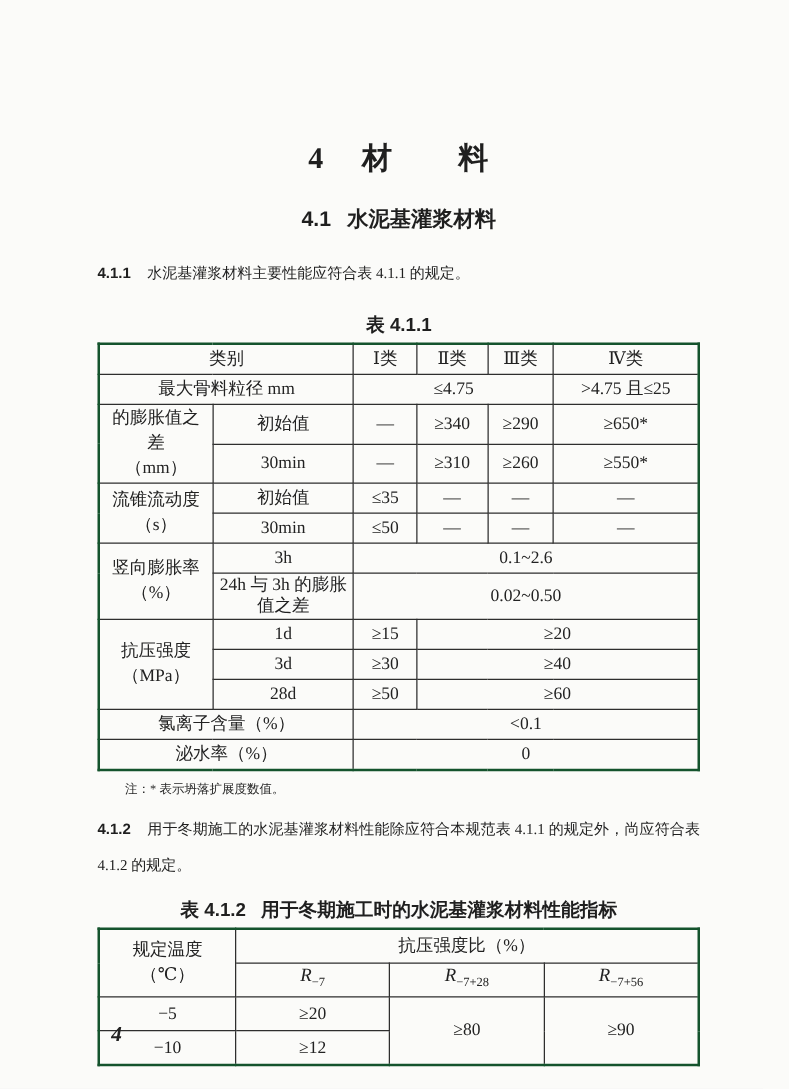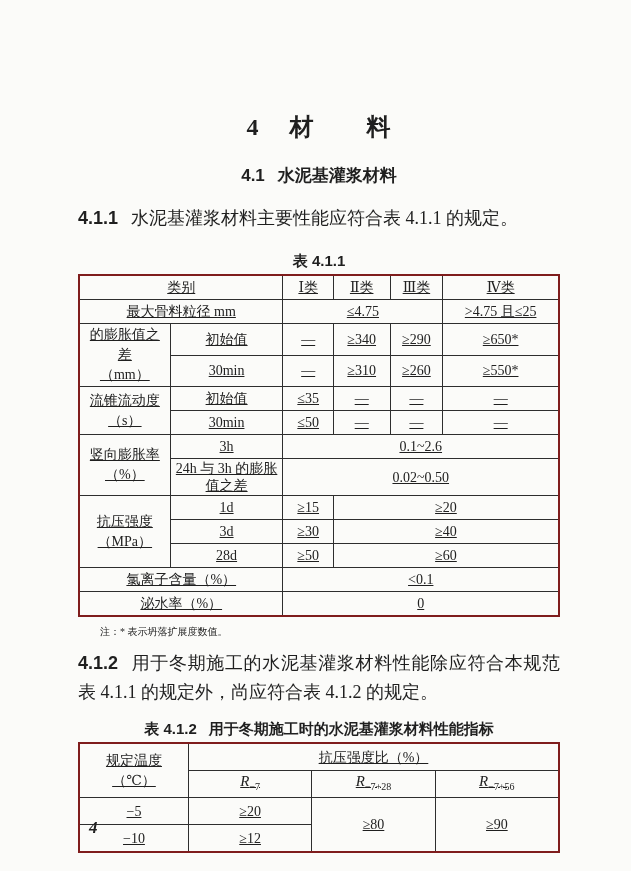--- a/index.html
+++ b/index.html
@@ -14,35 +14,35 @@
     font-weight:bold;font-size:24px;line-height:30px;letter-spacing:1px;
   }
   .chapter .ch-num{margin-right:30px;font-family:"Liberation Serif","DejaVu Serif",serif;}
   .chapter .ch-w2{margin-left:52px;}
   .section{
     margin:24px 0 0;display:flex;justify-content:center;gap:13px;
     font-family:"Liberation Sans","DejaVu Sans",sans-serif;
     font-weight:bold;font-size:17px;line-height:20px;
   }
   .clause{
-    margin:18px 0 0;font-size:18px;line-height:29px;text-align:justify;
+    margin:18px 0 0;font-size:12px;line-height:29px;text-align:justify;
   }
   .clause .cnum{
     font-family:"Liberation Sans","DejaVu Sans",sans-serif;
     font-weight:bold;margin-right:13px;
   }
   .tcaption{
     margin:19px 0 5px;display:flex;justify-content:center;gap:12px;
     font-family:"Liberation Sans","DejaVu Sans",sans-serif;
     font-weight:bold;font-size:15px;line-height:17px;
   }
   .tcaption.second{margin-top:13px;}
   table{
     width:100%;border-collapse:collapse;table-layout:fixed;
-    font-size:14px;border:2px solid #7f1d1d;text-decoration:underline;
+    font-size:14px;border:2px solid #14532d;
   }
   td{
     border:1px solid #2e2e2e;text-align:center;vertical-align:middle;
     height:21px;padding:1px 3px;line-height:17px;color:#222;
   }
   td .cell-line{display:block;line-height:20px;}
   td.wrap{line-height:17px;}
   .t2 td{height:24px;text-align:center;}
   .rbase{font-style:italic;font-size:15px;}
   sub{font-size:10px;}

